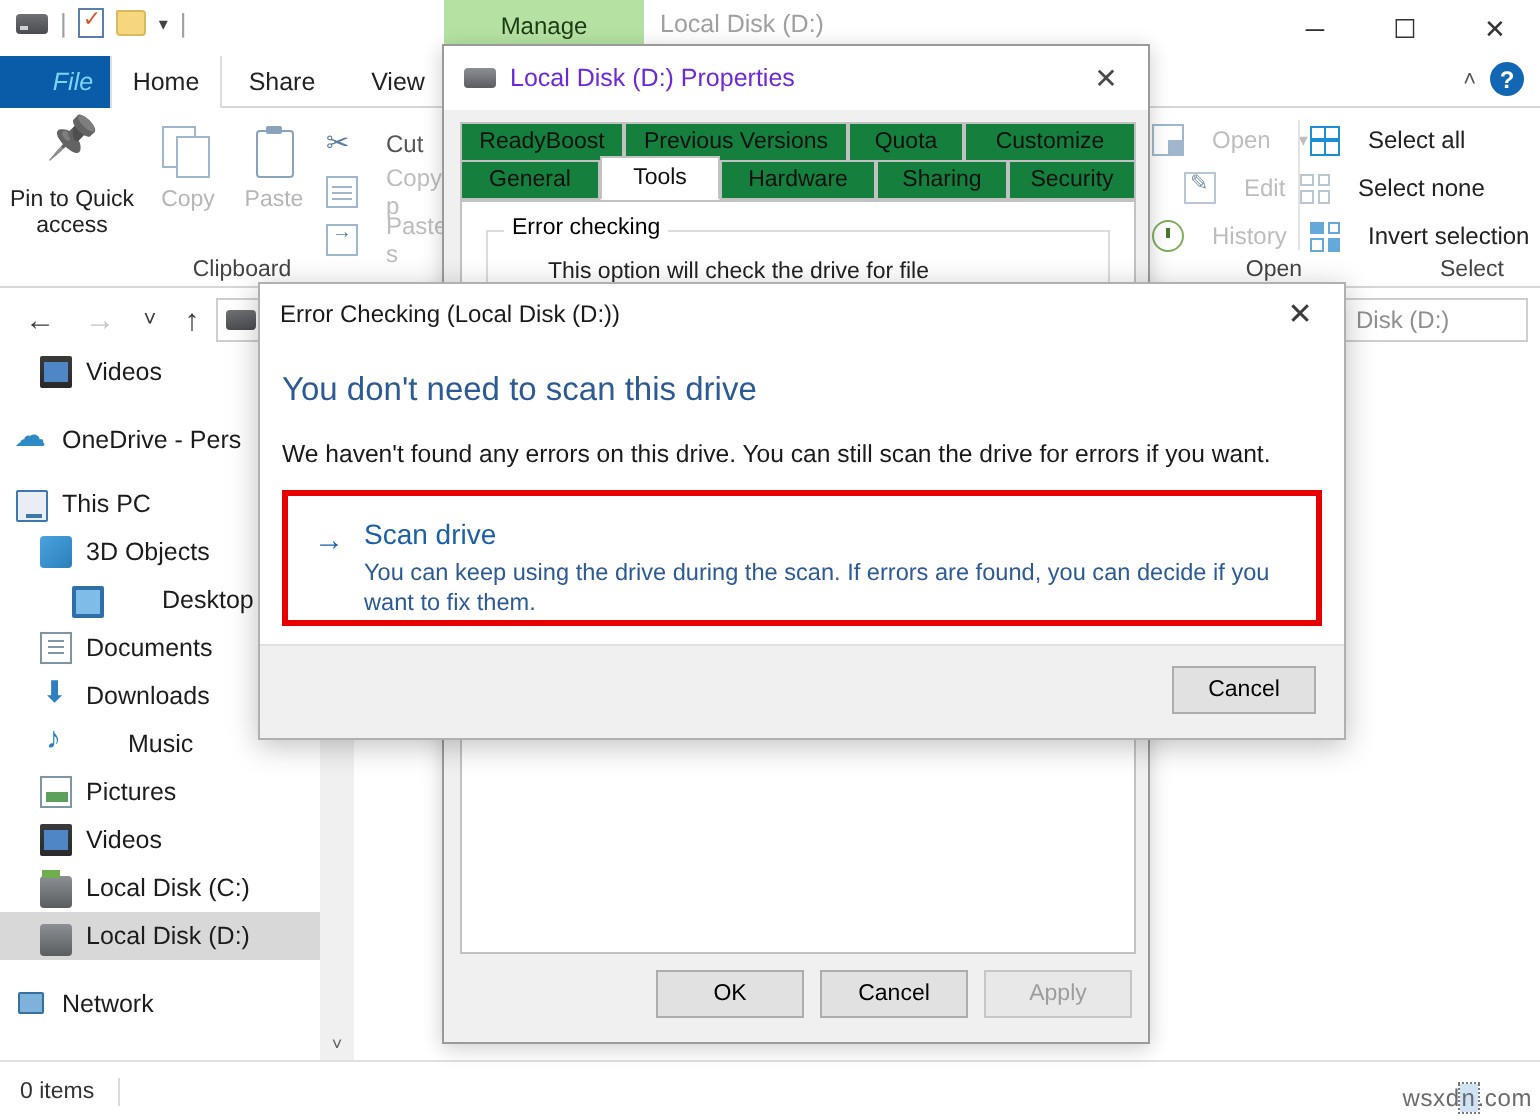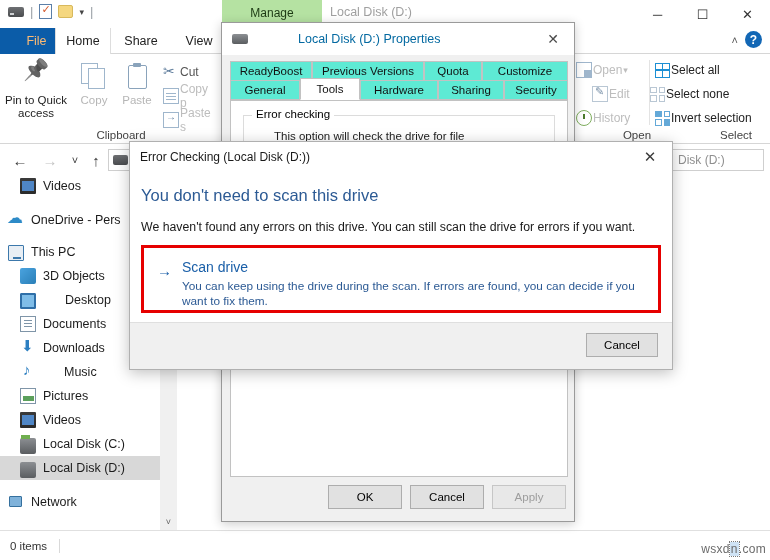--- a/index.html
+++ b/index.html
@@ -28,21 +28,21 @@
 
   .manage-tab { position:absolute; left:222px; top:0; width:100px; height:25px; background:#b5e2a2; color:#1d3a14;
                 font-size:12px; display:flex; align-items:center; justify-content:center; }
   .win-title { position:absolute; left:330px; top:5px; font-size:12.5px; color:#a0a0a0; }
   .wbtns { position:absolute; right:0; top:0; display:flex; }
   .wbtn { width:45px; height:28px; display:flex; align-items:center; justify-content:center; font-size:13px; color:#333; }
 
   
   .tabrow { position:absolute; left:0; top:28px; width:770px; height:26px; background:#fff; border-bottom:1px solid #d6d6d6; }
   .tab { position:absolute; top:0; height:26px; display:flex; align-items:center; justify-content:center; font-size:12.5px; }
-  .tab.file { left:0; width:73px; background:#0b5ca8; color:#fdba74; }
+  .tab.file { left:0; width:73px; background:#0b5ca8; color:#7dd3fc;font-style:italic; }
   .tab.home { left:55px; width:56px; background:#fff; color:#222; border-left:1px solid #ddd; border-right:1px solid #ddd; }
   .tab.share { left:111px; width:60px; color:#222; }
   .tab.view { left:171px; width:56px; color:#222; }
   .help-q { position:absolute; right:8px; top:31px; width:17px; height:17px; border-radius:50%; background:#1267b5; color:#fff;
             font-size:12px; display:flex; align-items:center; justify-content:center; font-weight:bold;}
   .collapse-caret { position:absolute; right:32px; top:34px; font-size:11px; color:#555; }
 
   
   .ribbon { position:absolute; left:0; top:54px; width:770px; height:90px; background:#fff; border-bottom:1px solid #d6d6d6; }
   .grp { position:absolute; top:0; height:89px; }
@@ -56,21 +56,21 @@
   .pin { width:26px; height:28px; position:relative; }
   .pin:before { content:"📌"; font-size:21px; filter: grayscale(1) contrast(0.75) brightness(0.9);}
   .copyic { width:26px; height:28px; position:relative; }
   .copyic:before, .copyic:after { content:""; position:absolute; border:1.5px solid #9fb6cc; background:#fff; }
   .copyic:before { width:15px; height:19px; left:0; top:0; }
   .copyic:after  { width:15px; height:19px; left:7px; top:5px; }
   .pasteic { width:22px; height:28px; position:relative; }
   .pasteic:before { content:""; position:absolute; left:2px; top:2px; width:17px; height:22px; border:1.5px solid #8aa3bb; background:#fff; border-radius:2px;}
   .pasteic:after { content:""; position:absolute; left:7px; top:0px; width:8px; height:4px; background:#8aa3bb; border-radius:1px;}
 
-  .smallbtn { position:absolute; display:flex; align-items:center; gap:1px; font-size:12px; color:#555; height:20px; }
+  .smallbtn { position:absolute; display:flex; align-items:center; gap:14px; font-size:12px; color:#555; height:20px; }
   .smallbtn.dim { color:#bdbdbd; }
   .si { width:16px; height:16px; display:inline-block; position:relative; flex:none; }
 
   .si-cut:before { content:"✂"; font-size:14px; color:#5f7d9c; position:absolute; left:0; top:-1px;}
   .si-copyp { border:1.5px solid #9fb6cc; background:#fff; }
   .si-copyp:before{ content:""; position:absolute; left:2px; top:4px; right:2px; height:1px; background:#9fb6cc; box-shadow:0 3px 0 #9fb6cc, 0 6px 0 #9fb6cc;}
   .si-pastes { border:1.5px solid #9fb6cc; background:#fff;}
   .si-pastes:before{ content:"→"; position:absolute; left:2px; top:-2px; font-size:10px; color:#5f7d9c;}
 
   .si-open { border:1.5px solid #9fb6cc; background:#fff; }
@@ -128,24 +128,24 @@
 
   .statusbar { position:absolute; left:0; bottom:0; width:770px; height:30px; background:#fff; border-top:1px solid #e0e0e0;
                display:flex; align-items:center; padding-left:10px; font-size:11.5px; color:#333; }
   .statusbar .divider { width:1px; height:14px; background:#d9d9d9; margin-left:12px; }
 
   
   #propdlg { position:absolute; left:221px; top:22px; width:354px; height:500px; background:#f0f0f0;
              border:1px solid #9a9a9a; box-shadow:0 2px 10px rgba(0,0,0,.2); }
   .pd-title { height:32px; background:#fff; display:flex; align-items:center; padding-left:10px; gap:7px; }
   .pd-title .tic { width:16px; height:10px; background:linear-gradient(#8c8f93,#5a5d60); border-radius:2px;}
-  .pd-title .ttxt { font-size:12.5px; color:#0369a1;margin-left:43px; }
+  .pd-title .ttxt { font-size:12.5px; color:#6d28d9; }
   .pd-title .tclose { position:absolute; right:0; top:0; width:42px; height:32px; display:flex; align-items:center; justify-content:center; font-size:14px; color:#4a4a4a;}
   .pd-tabs { position:absolute; left:8px; top:38px; width:338px; height:40px; }
-  .pdtab { position:absolute; height:20px; border:1px solid #c2c2c2; background:#5eead4; font-size:11.5px;
+  .pdtab { position:absolute; height:20px; border:1px solid #c2c2c2; background:#15803d; font-size:11.5px;
            display:flex; align-items:center; justify-content:center; color:#111; }
   .pdtab.active { background:#fff; border-bottom:1px solid #fff; z-index:3; height:22px; }
   .pd-body { position:absolute; left:8px; top:77px; width:338px; bottom:44px; background:#fff; border:1px solid #c2c2c2; }
   .group { position:absolute; left:12px; top:14px; right:12px; height:70px; border:1px solid #dcdcdc; }
   .group .glegend { position:absolute; left:8px; top:-8px; background:#fff; padding:0 4px; font-size:11.5px; }
   .group .gtext { position:absolute; left:30px; top:14px; right:10px; font-size:11.5px; color:#222; }
   .pd-foot { position:absolute; left:8px; right:8px; bottom:10px; height:26px; display:flex; justify-content:flex-end; gap:8px; }
   .pbtn { width:74px; height:24px; border:1px solid #adadad; background:#e1e1e1; font-size:11.5px;
           display:flex; align-items:center; justify-content:center; color:#000; }
   .pbtn.dim { color:#9d9d9d; background:#e8e8e8; border-color:#c6c6c6;}
@@ -313,21 +313,21 @@
     </div>
     <div style="height:8px;"></div>
     <div class="navitem">
       <span class="nic ic-pc"></span>
       <span>This PC</span>
     </div>
     <div class="navitem" style="padding-left:20px;">
       <span class="nic ic-3d"></span>
       <span>3D Objects</span>
     </div>
-    <div class="navitem" style="padding-left:20px;gap:29px;">
+    <div class="navitem" style="padding-left:36px;gap:29px;">
       <span class="nic ic-desktop"></span>
       <span>Desktop</span>
     </div>
     <div class="navitem" style="padding-left:20px;">
       <span class="nic ic-docs"></span>
       <span>Documents</span>
     </div>
     <div class="navitem" style="padding-left:20px;">
       <span class="nic ic-dl"></span>
       <span>Downloads</span>

